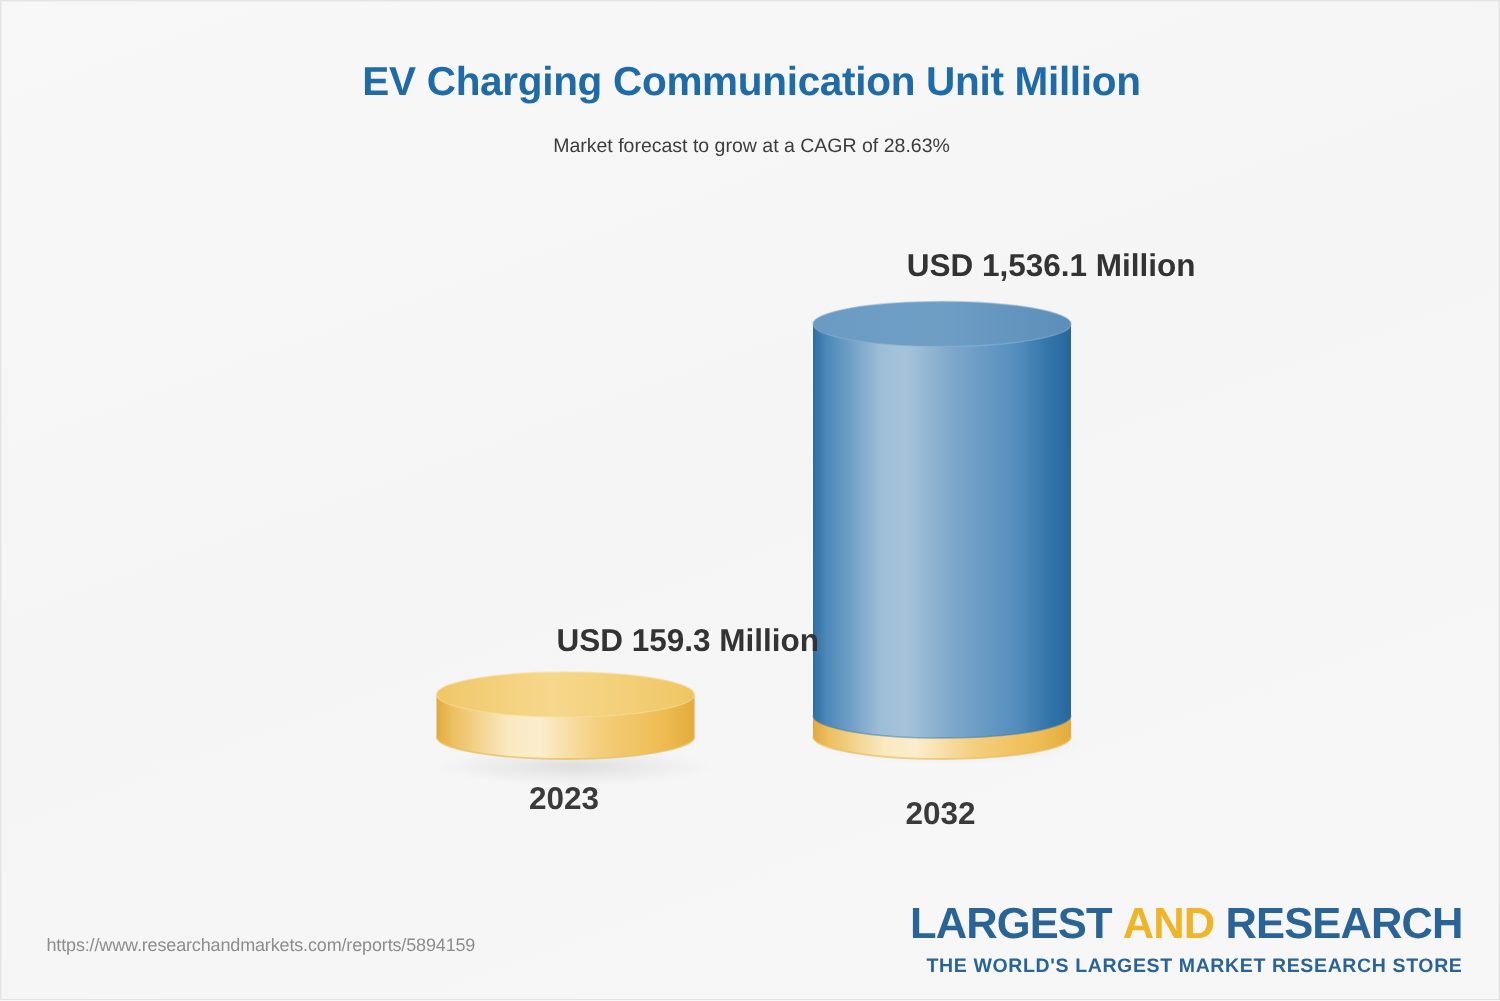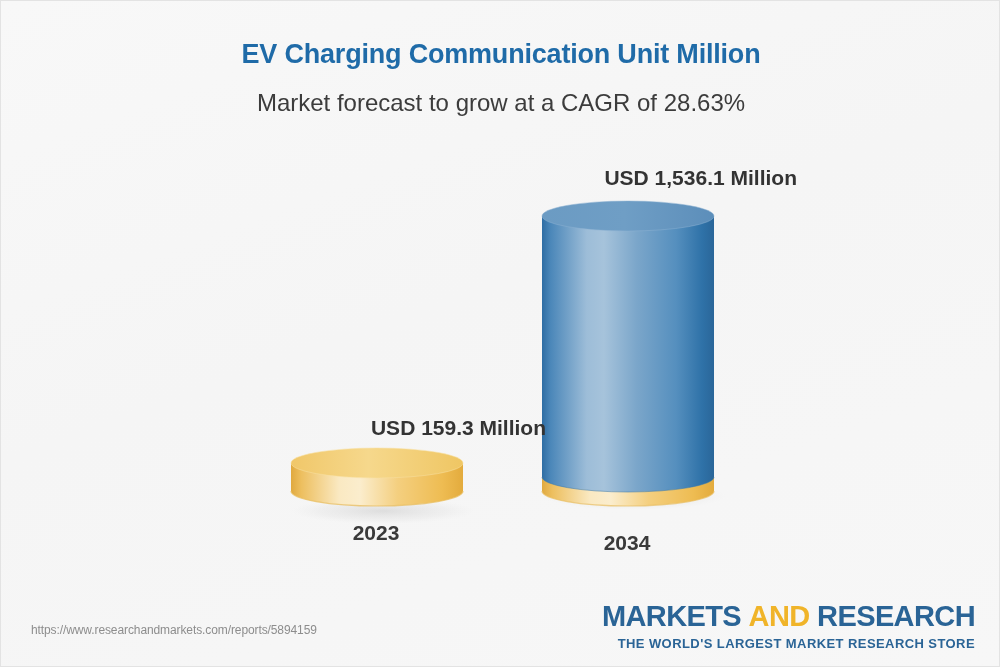--- a/index.html
+++ b/index.html
@@ -35,21 +35,21 @@
     font-weight: bold;
     color: #1f6ba8;
     letter-spacing: -0.2px;
   }
   #chart-subtitle {
     position: absolute;
     top: 88px;
     left: 0;
     width: 1000px;
     text-align: center;
-    font-size: 24px;
+    font-size: 13px;
     font-weight: normal;
     color: #3c3c3c;
   }
 
   
   .value-label {
     position: absolute;
     text-align: right;
     font-size: 21px;
     font-weight: bold;
@@ -210,22 +210,22 @@
     <path d="M 12,291 A 86,15 0 0 0 184,291" fill="none" stroke="#3f7cad" stroke-width="1" opacity="0.55"></path>
 
     <ellipse cx="98" cy="30" rx="86" ry="15" fill="url(#blueTop2032)"></ellipse>
     <ellipse cx="98" cy="30" rx="86" ry="15" fill="none" stroke="#8cb2d2" stroke-width="0.9" opacity="0.55"></ellipse>
   </svg>
 
   <div class="value-label" id="value-label-2032">USD 1,536.1 Million</div>
   <div class="value-label" id="value-label-2023">USD 159.3 Million</div>
 
   <div class="category-label" id="category-label-2023">2023</div>
-  <div class="category-label" id="category-label-2032">2034</div>
+  <div class="category-label" id="category-label-2032">2032</div>
 
   <div id="footer-url">https://www.researchandmarkets.com/reports/5894159</div>
 
   <div id="brand-logo">
-    <div id="brand-wordmark"><span class="brand-word-blue">MARKETS</span><span class="brand-word-blue">&nbsp;</span><span class="brand-word-gold">AND</span><span class="brand-word-blue">&nbsp;</span><span class="brand-word-blue">RESEARCH</span></div>
+    <div id="brand-wordmark"><span class="brand-word-blue">LARGEST</span><span class="brand-word-blue">&nbsp;</span><span class="brand-word-gold">AND</span><span class="brand-word-blue">&nbsp;</span><span class="brand-word-blue">RESEARCH</span></div>
     <div id="brand-tagline">THE WORLD'S LARGEST MARKET RESEARCH STORE</div>
   </div>
 
 </div>
 
 </body></html>

